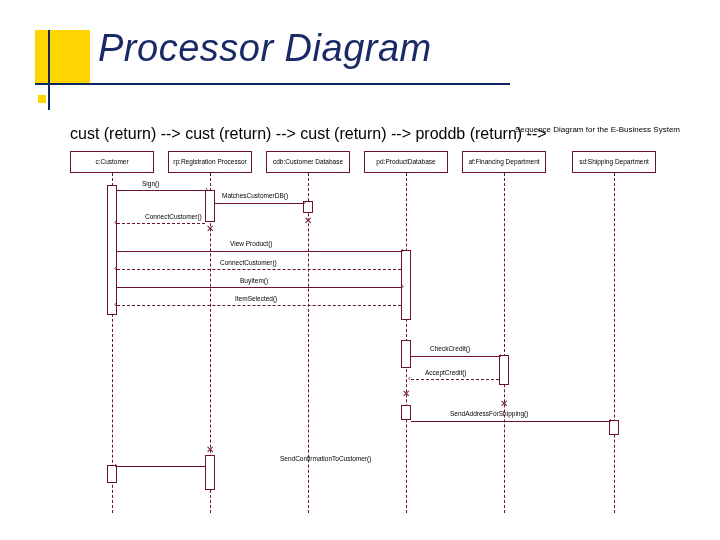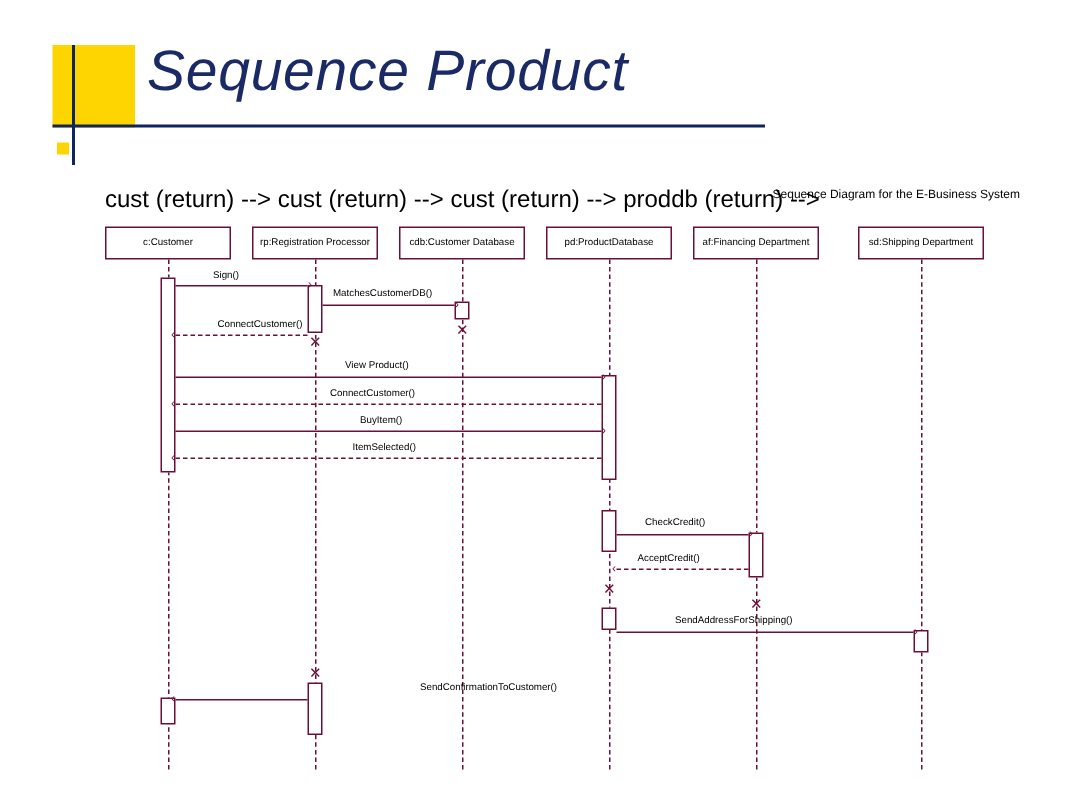--- a/index.html
+++ b/index.html
@@ -69,21 +69,21 @@
 </style>
 </head>
 <body>
 
 <div class="slide">
 
   <div class="deco-box"></div>
   <div class="deco-hline"></div>
   <div class="deco-vline"></div>
   <div class="deco-tick"></div>
-  <div class="title">Sequence Product</div>
+  <div class="title">Processor Diagram</div>
 
   <div class="stage">
 
     <div class="dtitle">Sequence Diagram for the E-Business System</div>
 
     
     <div class="hdr" style="left:0px">c:Customer</div>
     <div class="hdr" style="left:98px">rp:Registration Processor</div>
     <div class="hdr" style="left:196px">cdb:Customer Database</div>
     <div class="hdr" style="left:294px">pd:ProductDatabase</div>

